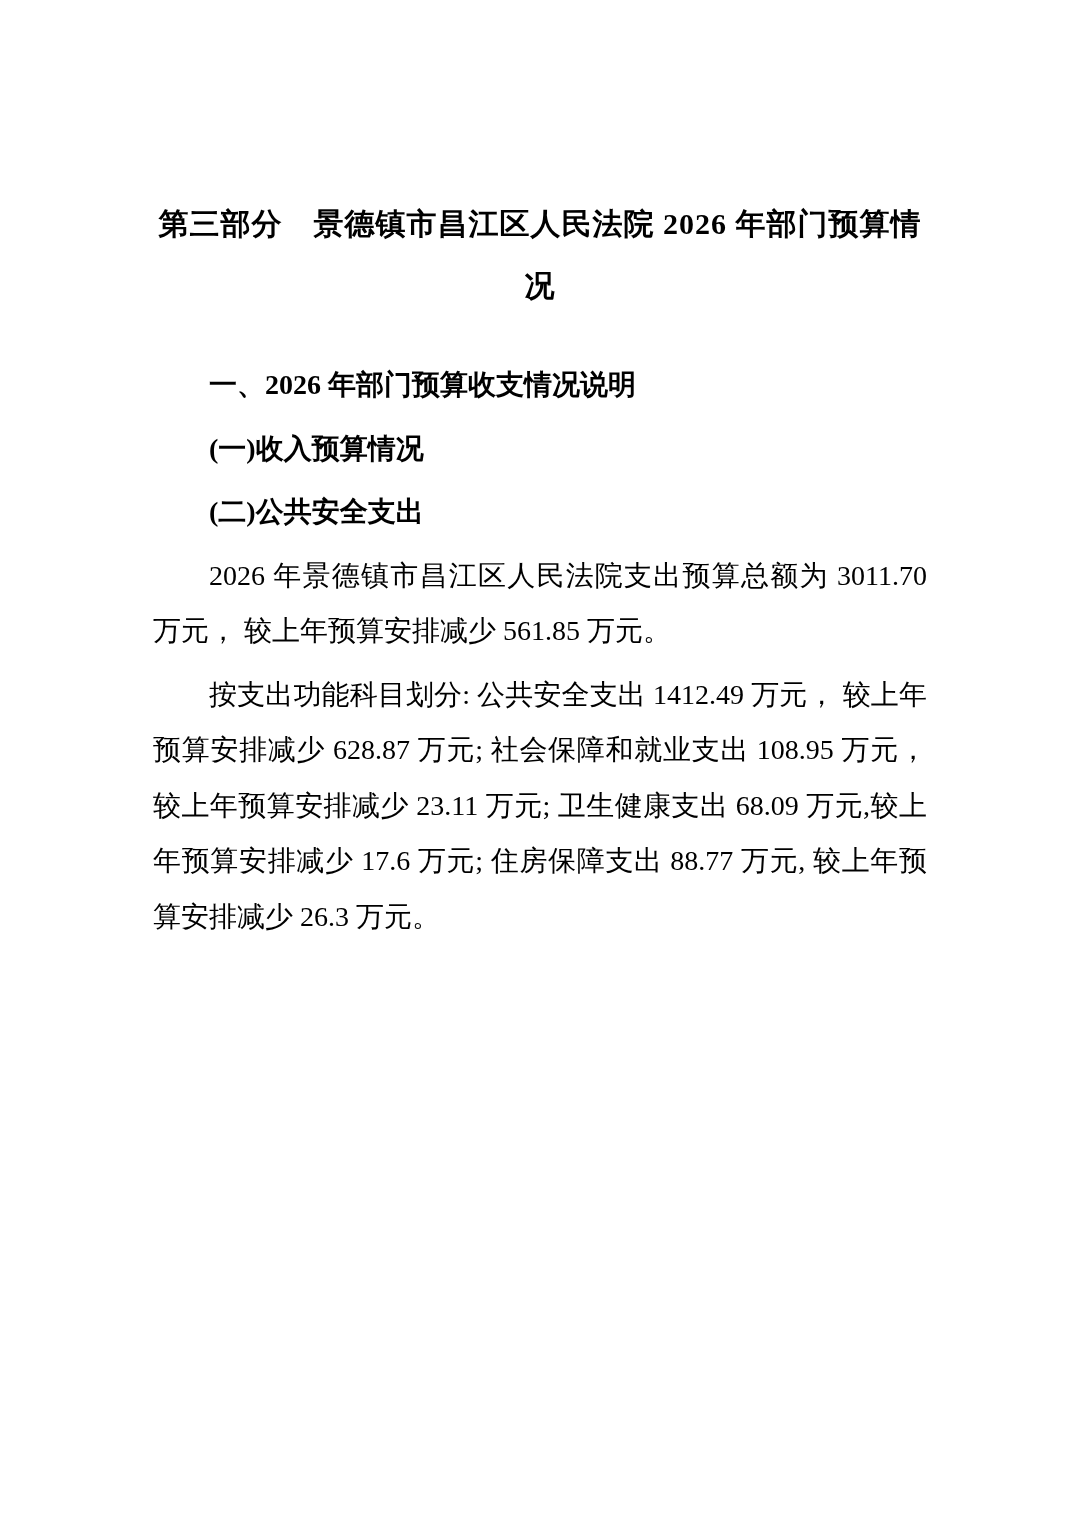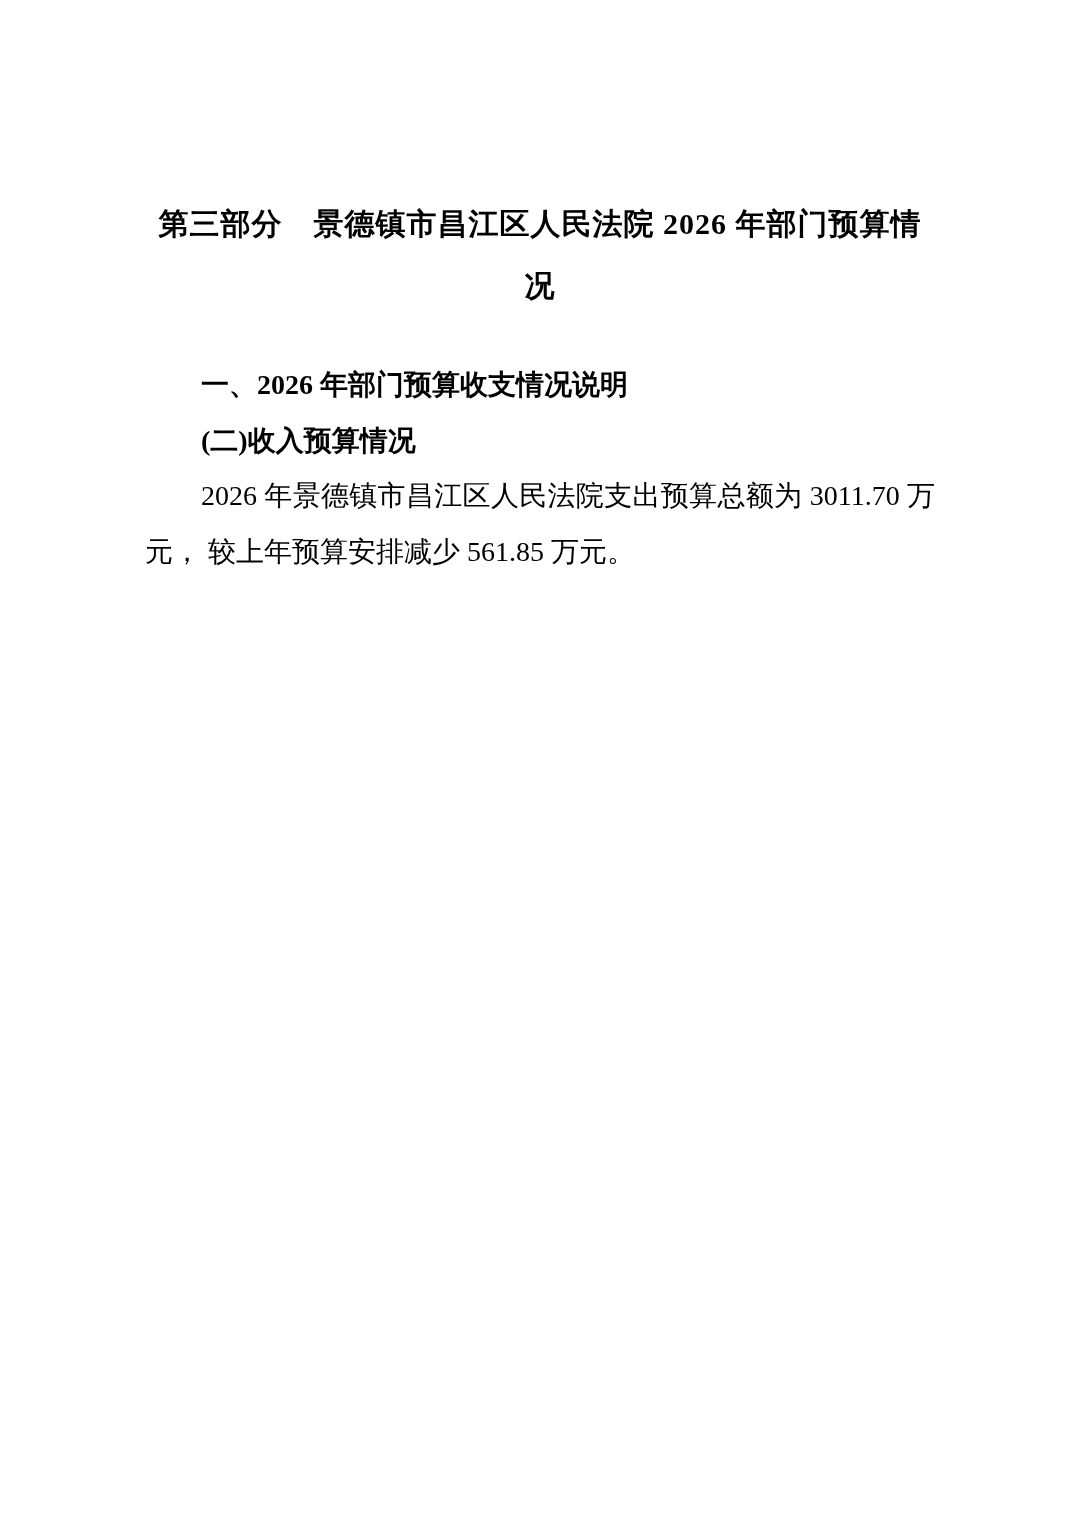--- a/index.html
+++ b/index.html
@@ -30,21 +30,21 @@
     display: block;
   }
   .doc-body {
     font-size: 28px;
     line-height: 55.5px;
     text-align: justify;
   }
   .doc-body p,
   .doc-body h2,
   .doc-body h3 {
-    margin: 0;
+    margin: 8px;
     padding: 0;
     font-size: 28px;
     text-indent: 2em;
   }
   .heading-bold {
     font-weight: bold;
     text-align: left;
   }
   .body-para {
     font-weight: normal;
@@ -56,23 +56,25 @@
 <div class="page">
 
   <h1 class="doc-title">
     <span class="title-line">第三部分　景德镇市昌江区人民法院 2026 年部门预算情况</span>
   </h1>
 
   <div class="doc-body">
 
     <h2 class="heading-bold">一、2026 年部门预算收支情况说明</h2>
 
+    <h3 class="heading-bold">(一)收入预算情况</h3>
 
 
-    <h3 class="heading-bold">(二)收入预算情况</h3>
+    <h3 class="heading-bold">(二)公共安全支出</h3>
 
     <p class="body-para">2026 年景德镇市昌江区人民法院支出预算总额为 3011.70 万元， 较上年预算安排减少 561.85 万元。</p>
 
 
+    <p class="body-para">按支出功能科目划分: 公共安全支出 1412.49 万元， 较上年预算安排减少 628.87 万元; 社会保障和就业支出 108.95 万元， 较上年预算安排减少 23.11 万元; 卫生健康支出 68.09 万元,较上年预算安排减少 17.6 万元; 住房保障支出 88.77 万元, 较上年预算安排减少 26.3 万元。</p>
 
   </div>
 
 </div>
 
 </body></html>

